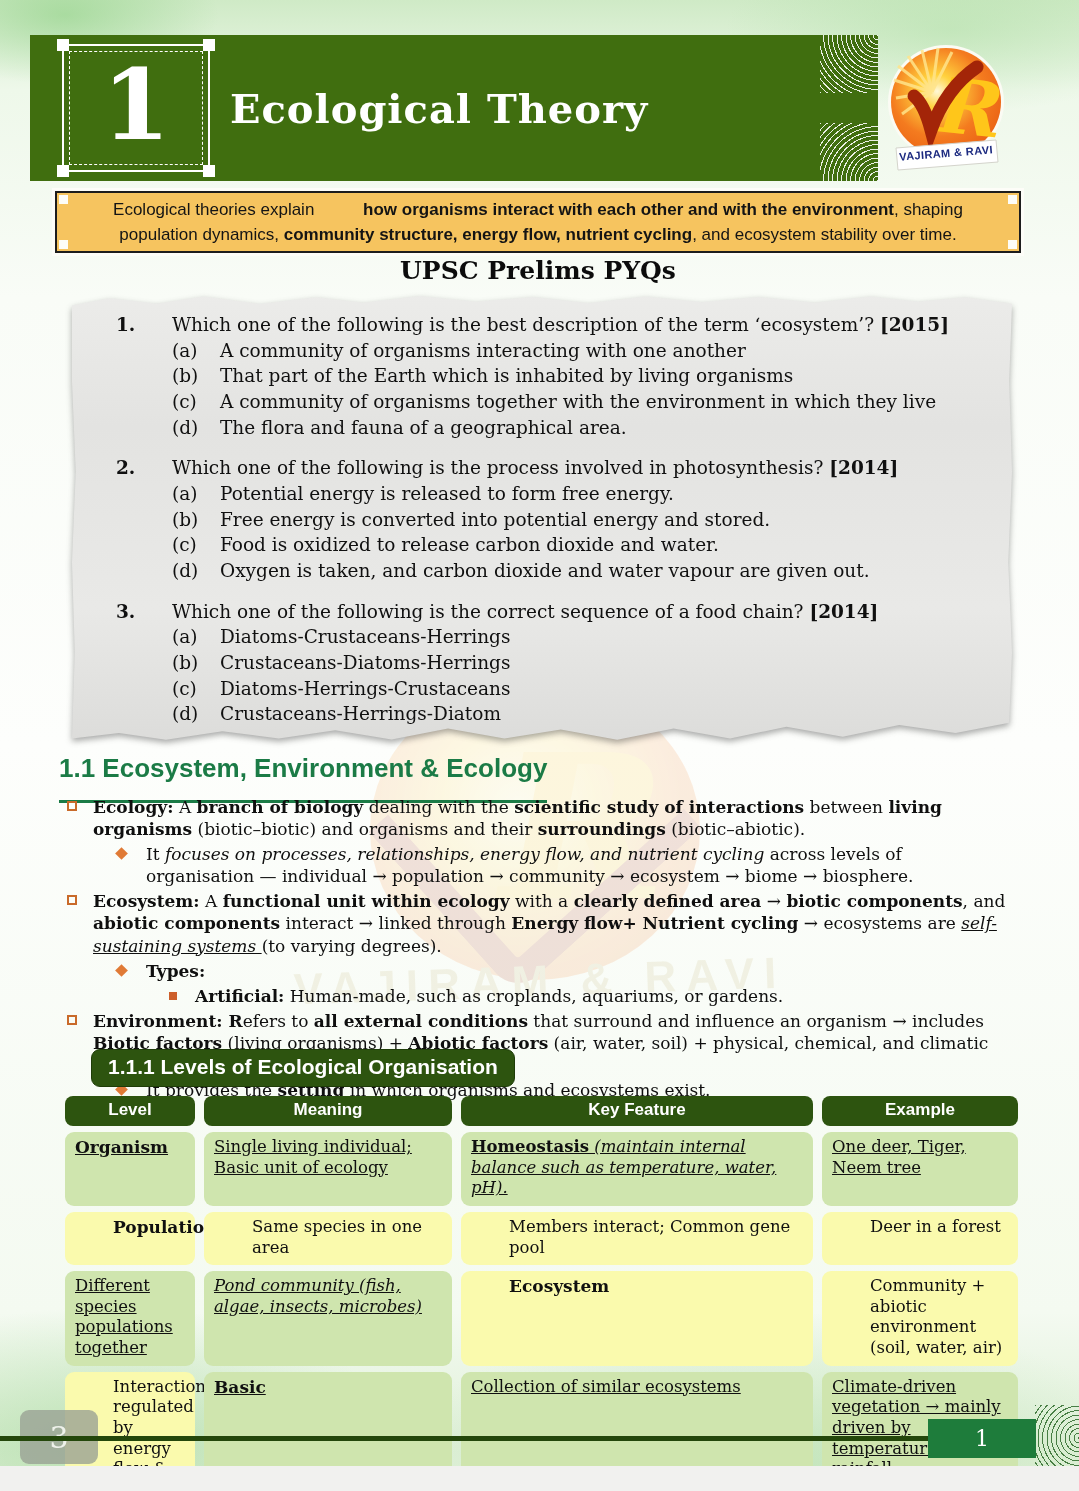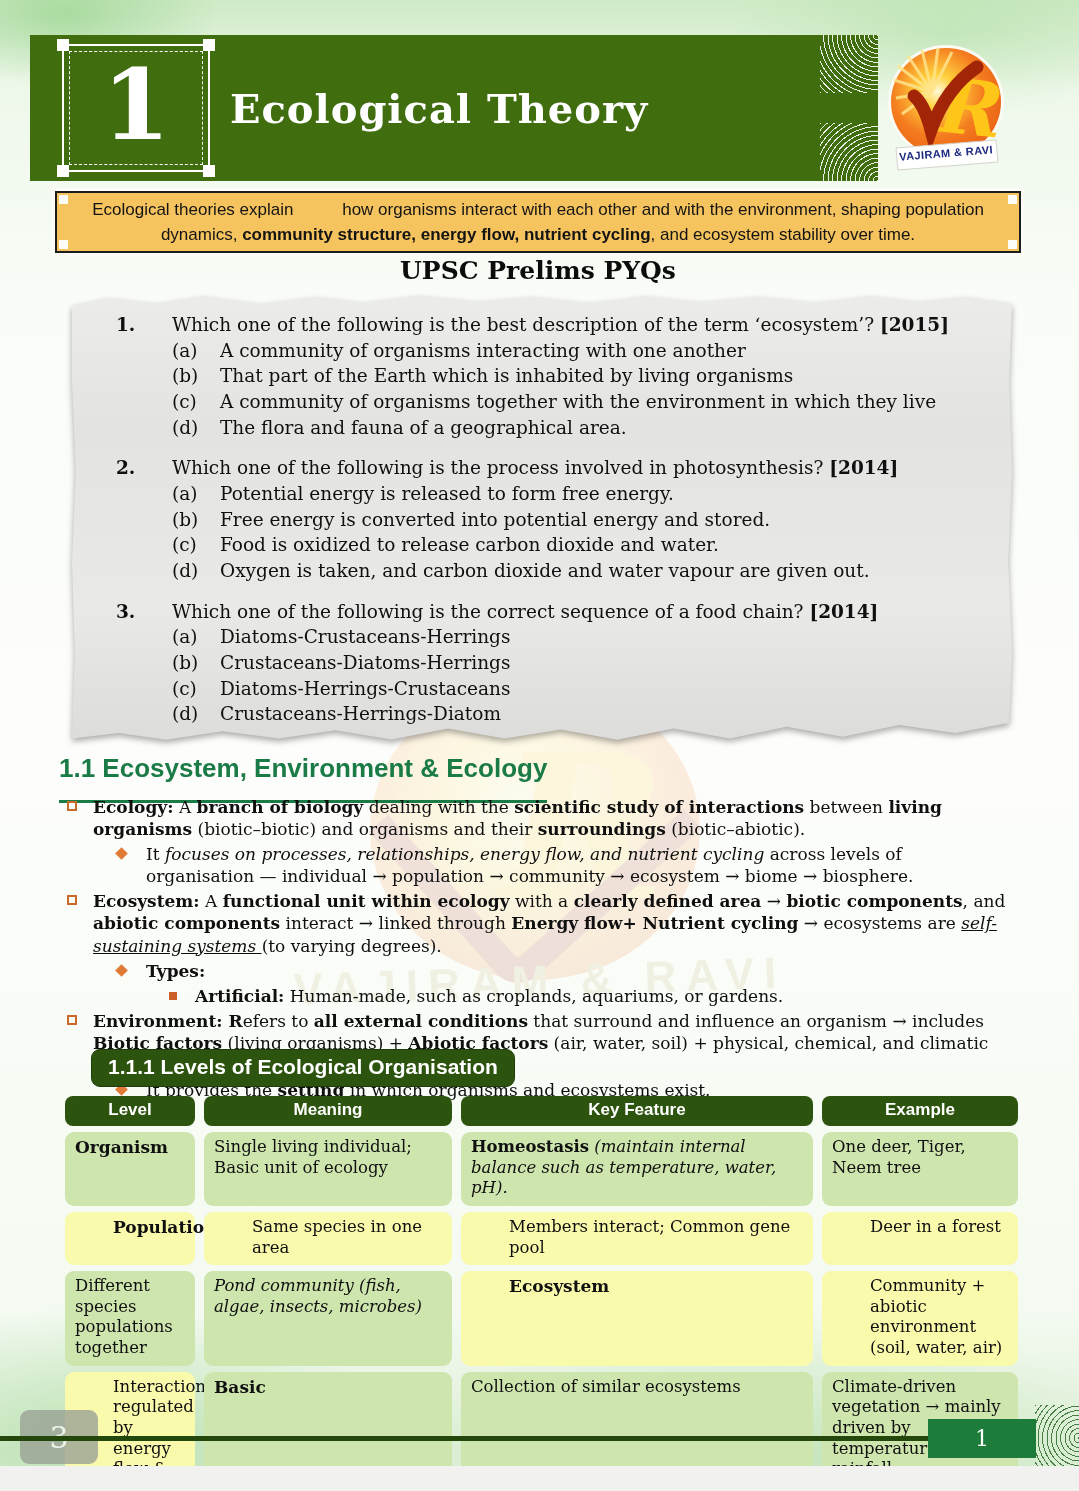--- a/index.html
+++ b/index.html
@@ -89,21 +89,21 @@
   
   .sec111 { position:absolute; left:65px; top:1049px; background:#2d540f; color:#fff;
     font:bold 21px "Liberation Sans", sans-serif; padding:5px 16px 7px; border-radius:9px;
     border:1px solid #1e3c08; z-index:2;margin-left:26px; }
   .org-table { position:absolute; left:65px; top:1096px; width:946px; display:grid;
     grid-template-columns:130px 248px 352px 196px; column-gap:9px; row-gap:6px; z-index:2; }
   .th { background:#2d540f; color:#fff; font:bold 17px "Liberation Sans", sans-serif;
     text-align:center; border-radius:8px; padding:4px 2px 6px; }
   .td { border-radius:9px; padding:5px 10px 7px; font-size:16.5px; line-height:1.25; color:#101010; }
   .td.level { font-weight:bold; font-size:17px; }
-  .tone-g { background:#cfe5ae; }
+  .tone-g { background:#cfe5ae;text-decoration:underline; }
   .tone-y { background:#fafaad;padding-left:48px; }
 
   
   .footer-rule { position:absolute; left:0; top:1436px; width:936px; height:5px; background:#24470b; z-index:3; }
   .pg-left { position:absolute; left:20px; top:1410px; width:78px; height:54px; background:rgba(152,160,147,.78);
     border-radius:9px; display:flex; align-items:center; justify-content:center;
     color:#eef1ea; font:30px "DejaVu Serif", serif; z-index:2; }
   .pg-right { position:absolute; left:928px; top:1419px; width:108px; height:39px; background:#1e7c3b;
     display:flex; align-items:center; justify-content:center; color:#fff; font:22px "DejaVu Serif", serif; z-index:3; }
   .footer-arcs { position:absolute; right:0; top:1405px; width:44px; height:66px; z-index:2;
@@ -163,21 +163,21 @@
       <path d="M12 106 L112 98 L114 120 L14 128 Z" fill="#ffffff" stroke="#d4d4cc" stroke-width="1"></path>
     </svg>
     <div class="logo-ribbon">VAJIRAM &amp; RAVI</div>
   </div>
 
   <div class="intro">
     <div class="corner co1"></div>
     <div class="corner co2"></div>
     <div class="corner co3"></div>
     <div class="corner co4"></div>
-    <div class="intro-text"><span>Ecological theories explain </span><span style="font-weight: normal; margin-left: 44px;">how organisms interact with each other and with the environment</span><span>, shaping population dynamics, </span><span style="font-weight: bold;">community structure, energy flow, nutrient cycling</span><span>, and ecosystem stability over time.</span></div>
+    <div class="intro-text"><span>Ecological theories explain </span><span style="font-weight: bold; margin-left: 44px;">how organisms interact with each other and with the environment</span><span>, shaping population dynamics, </span><span style="font-weight: bold;">community structure, energy flow, nutrient cycling</span><span>, and ecosystem stability over time.</span></div>
   </div>
 
   <div class="pyq-title">UPSC Prelims PYQs</div>
   <div class="torn-wrap">
     <div class="torn">
 
       <div class="q-block">
         <div class="q">
           <div class="q-num">1.</div>
           <div class="q-text"><span>Which one of the following is the best description of the term ‘ecosystem’? </span><span style="font-weight: bold; margin-top: 20px;">[2015]</span></div>

